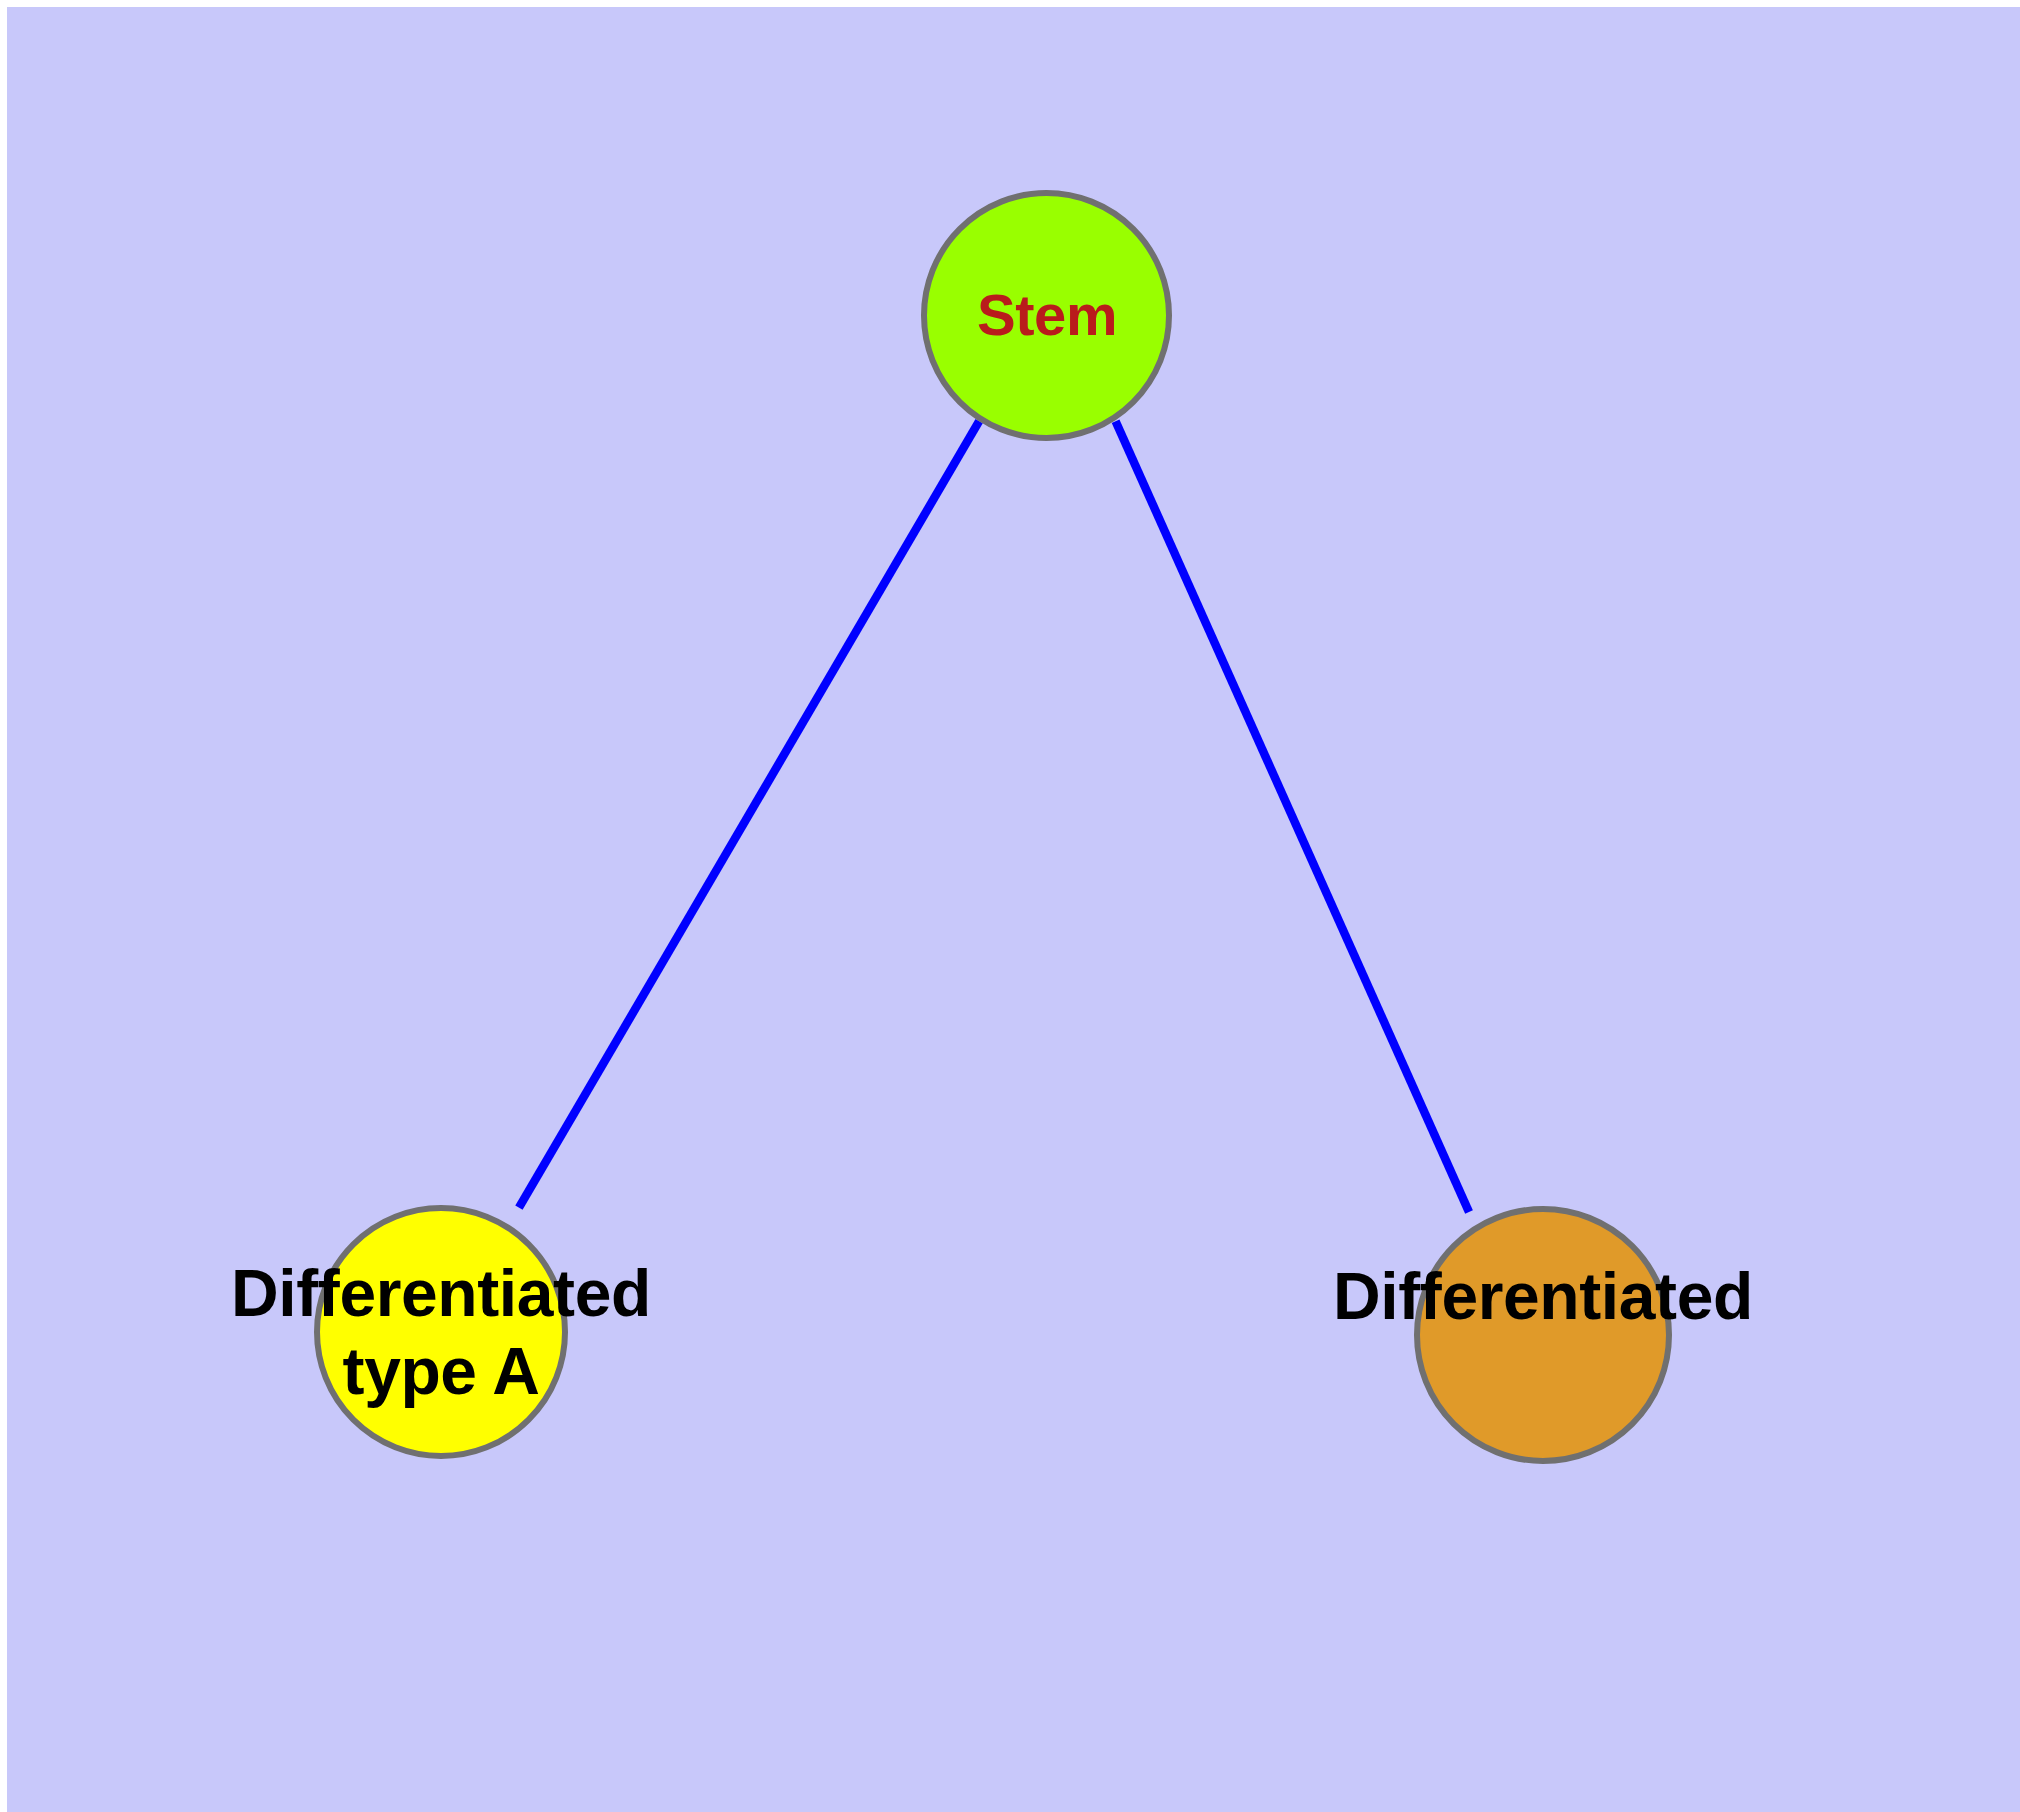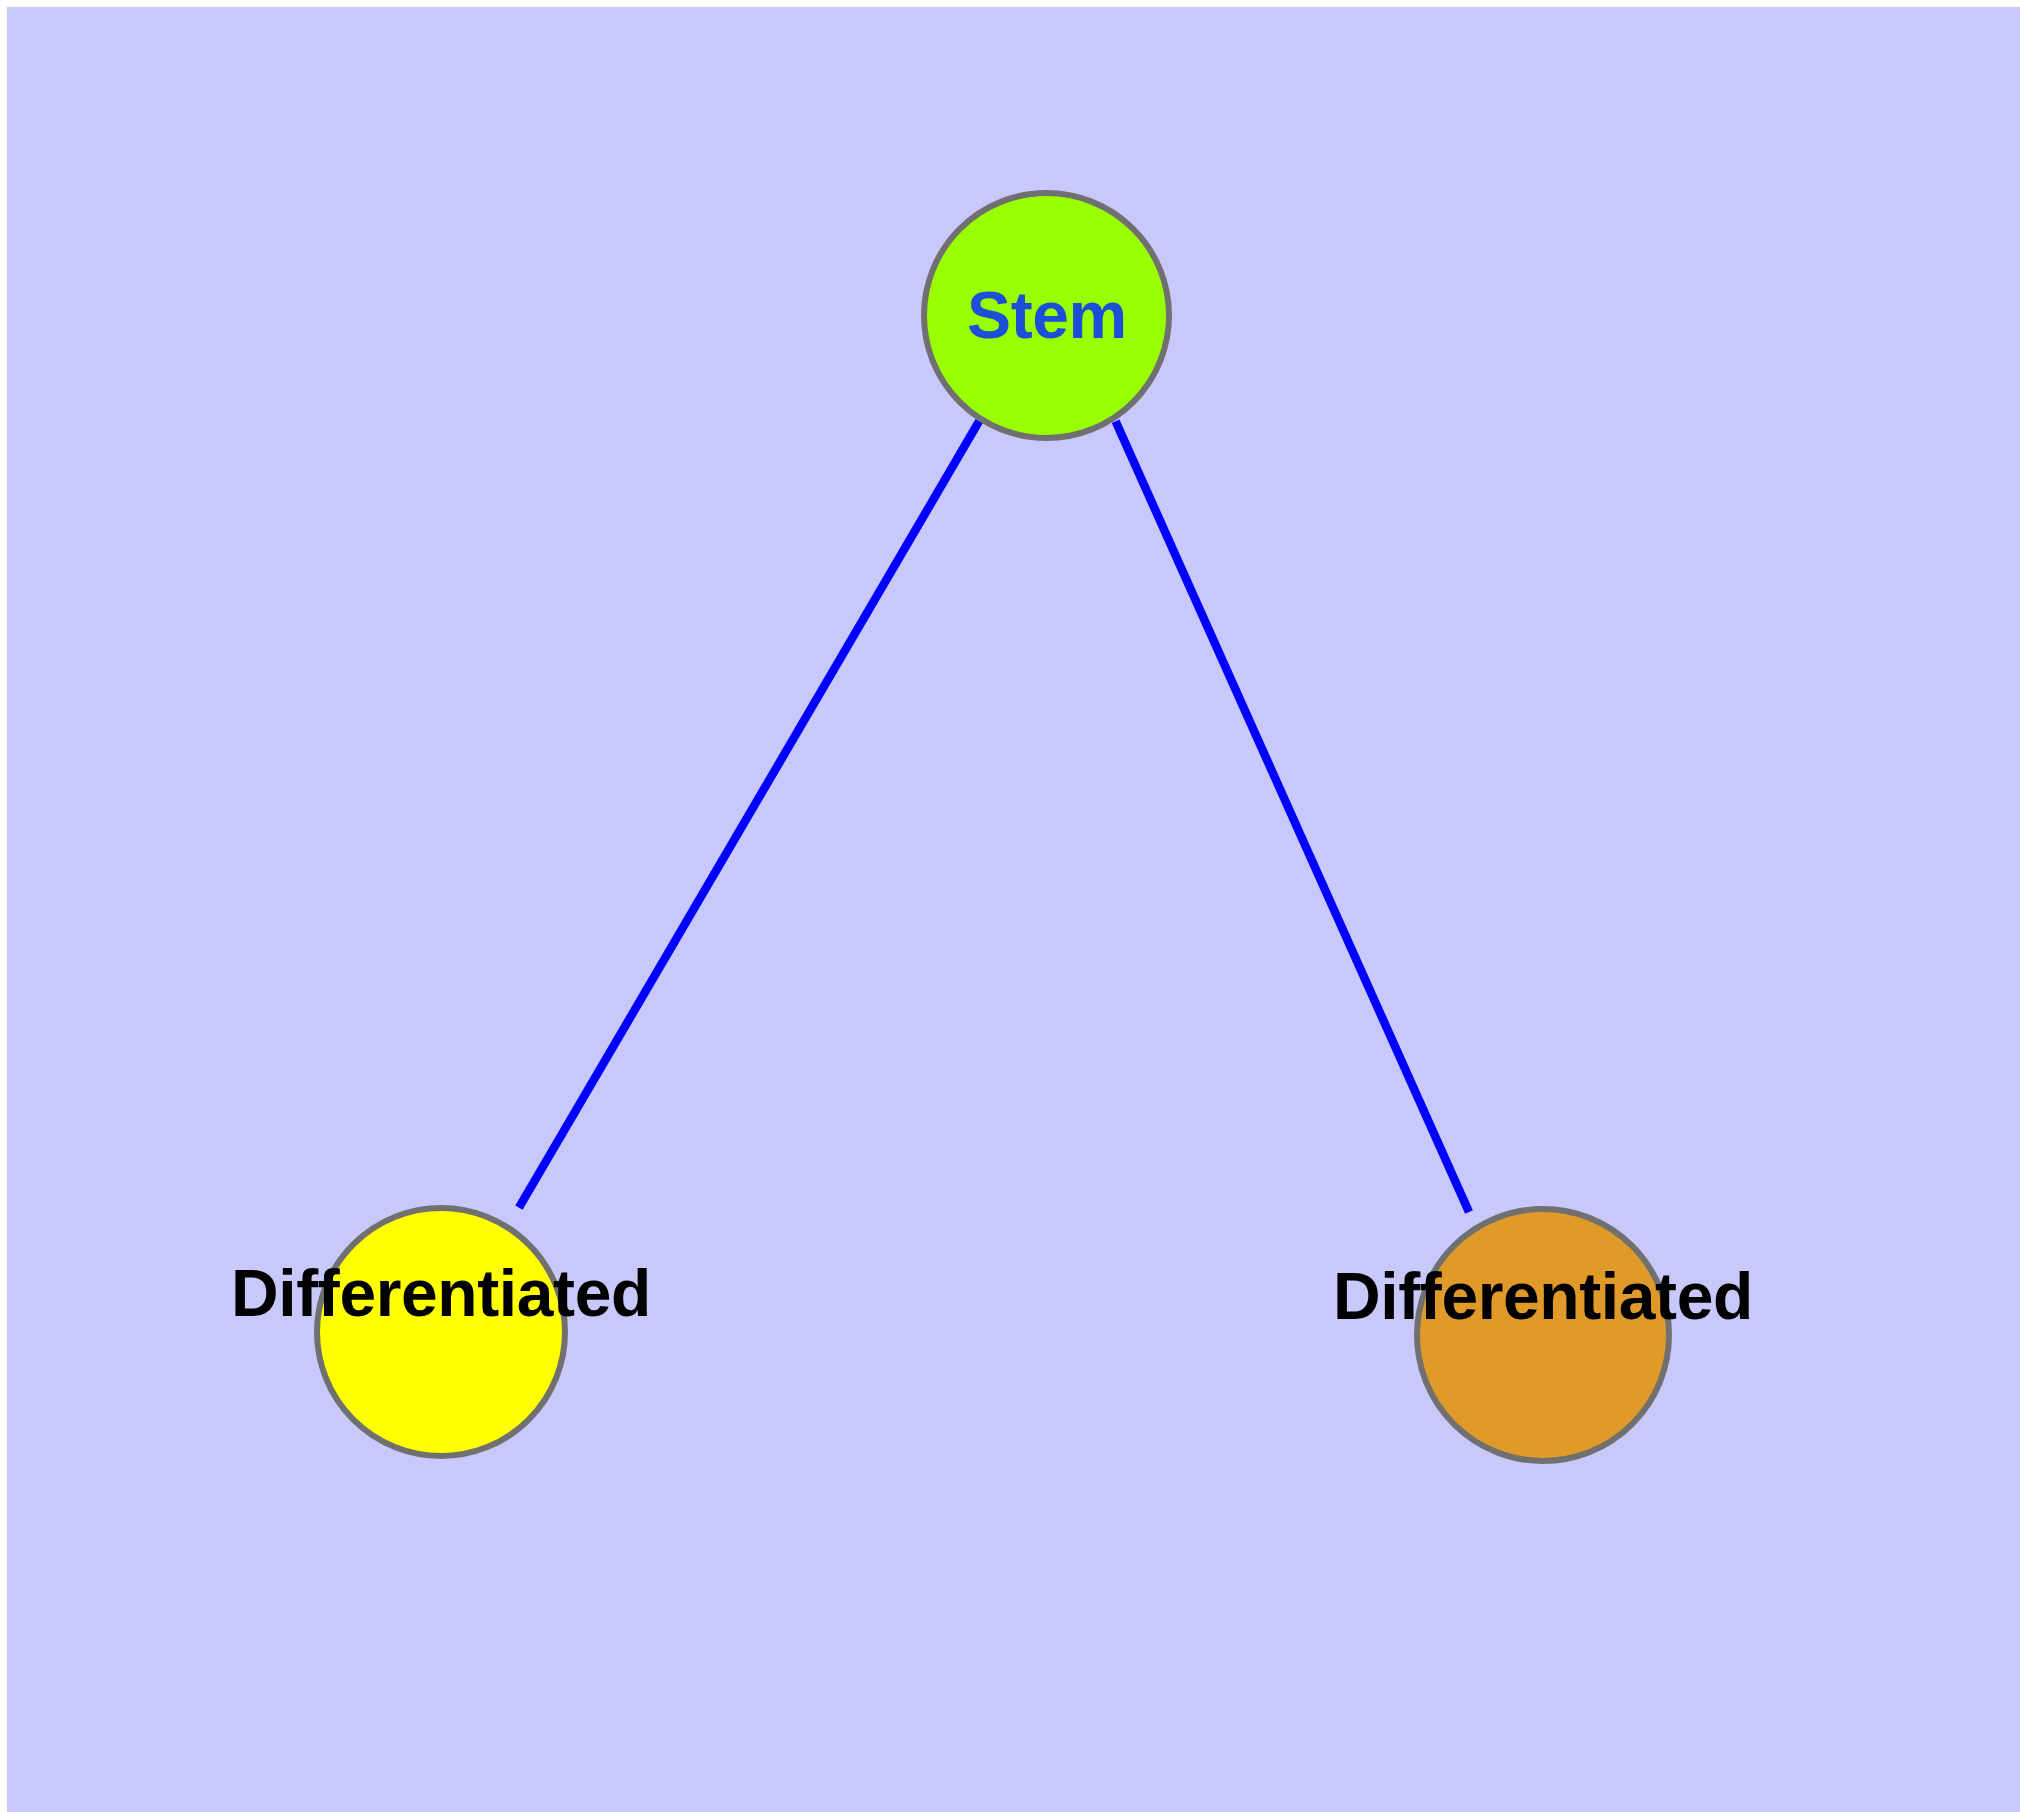--- a/index.html
+++ b/index.html
@@ -65,21 +65,21 @@
 
   <svg id="edge-layer" viewBox="0 0 2384 2138" width="2021" height="1812" aria-hidden="true">
     <g id="edges-group">
         <line x1="1155" y1="497" x2="612" y2="1425" stroke="#0000ff" stroke-width="10" stroke-linecap="butt"></line>
         <line x1="1316" y1="497" x2="1733" y2="1430" stroke="#0000ff" stroke-width="10" stroke-linecap="butt"></line>
       </g>
   </svg>
 
   <div id="node-layer">
       <div class="node" style="left: 921px; top: 190px; width: 251px; height: 251px; background: rgb(153, 255, 0); border-color: rgb(112, 112, 112); border-width: 6px;"></div>
-      <div class="node-label" style="color: #1d4ed8; font-size: 66px; width: 848px; left: 623px; top: 276px;"><div>Stem</div></div>
+      <div class="node-label" style="color: #b91c1c; font-size: 58px; width: 848px; left: 623px; top: 276px;"><div>Stem</div></div>
       <div class="node" style="left: 314px; top: 1205px; width: 254px; height: 254px; background: rgb(255, 255, 0); border-color: rgb(112, 112, 112); border-width: 6px;"></div>
-      <div class="node-label" style="color: rgb(0, 0, 0); font-size: 66px; width: 848px; left: 17px; top: 1254px;"><div>Differentiated</div></div>
+      <div class="node-label" style="color: rgb(0, 0, 0); font-size: 66px; width: 848px; left: 17px; top: 1254px;"><div>Differentiated</div><div>type A</div></div>
       <div class="node" style="left: 1414px; top: 1206px; width: 258px; height: 258px; background: rgb(224, 154, 41); border-color: rgb(112, 112, 112); border-width: 6px;"></div>
       <div class="node-label" style="color: rgb(0, 0, 0); font-size: 66px; width: 848px; left: 1119px; top: 1257px;"><div>Differentiated</div></div>
     </div>
 
 </div>
 
 
 </body></html>

